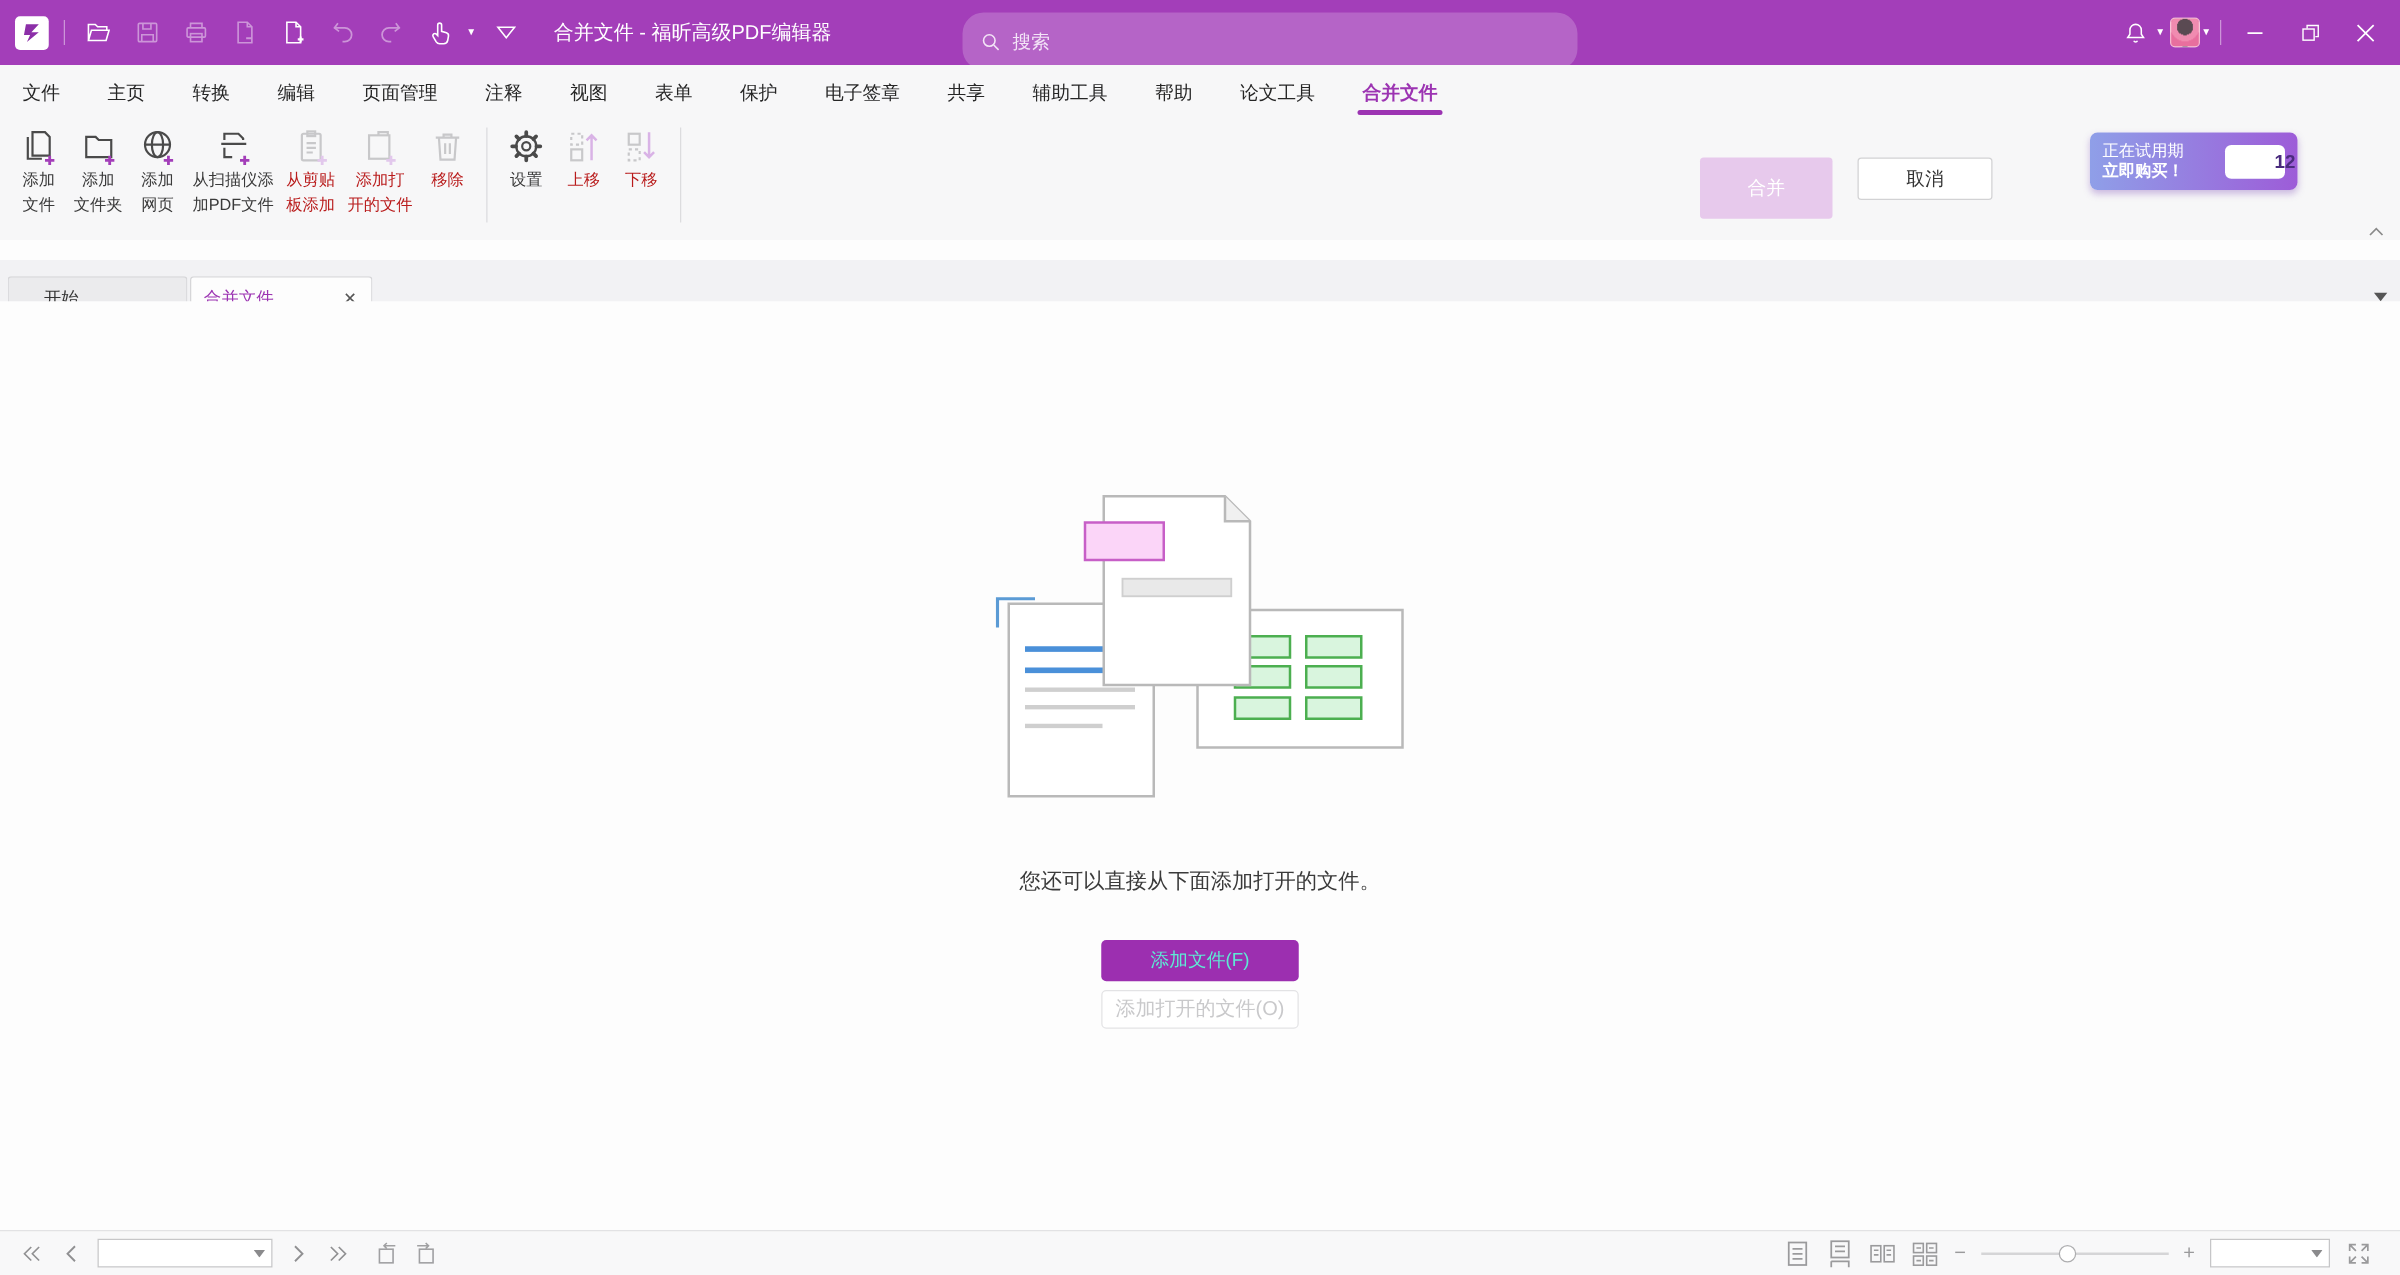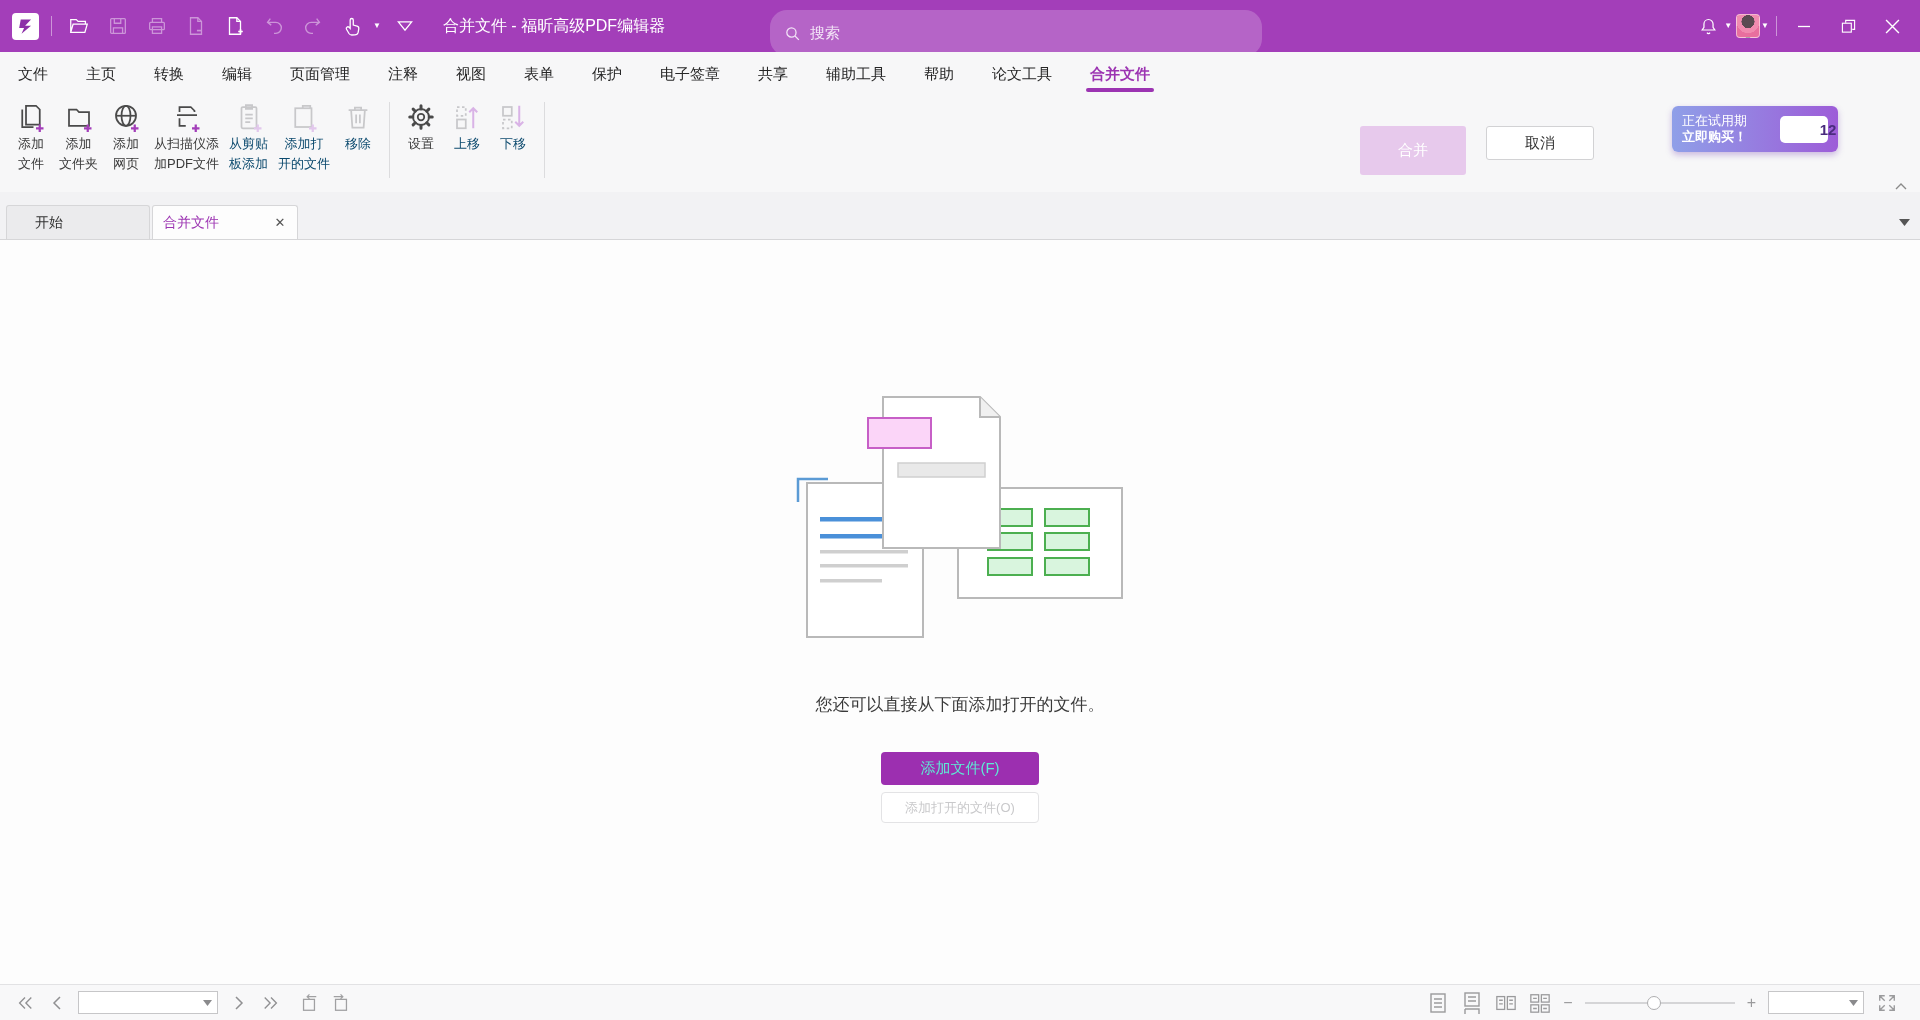--- a/index.html
+++ b/index.html
@@ -33,60 +33,60 @@
   .menu-row { display:flex; align-items:center; height:44px; padding:0 18px; column-gap:38px; }
   .menu-tab { font-size:15px; color:#262626; height:44px; display:flex; align-items:center;
     white-space:nowrap; cursor:default; position:relative; }
   .menu-tab.active { color:#9c34b2; font-weight:bold; }
   .menu-tab.active::after { content:""; position:absolute; left:-4px; right:-4px; bottom:4px;
     height:4px; border-radius:2px; background:#9c34b2; }
   .toolbar { position:relative; display:flex; align-items:flex-start; padding:4px 0 0 8px; height:96px; }
   .tool { display:flex; flex-direction:column; align-items:center; gap:3px; padding:2px 5px;
     min-width:46px; border-radius:3px; }
   .tool .lbl { font-size:13px; line-height:17px; color:#3a3a3a; text-align:center; white-space:nowrap; }
-  .tool.disabled .lbl { color:#0c4a6e;text-align:right; }
+  .tool.disabled .lbl { color:#b91c1c;text-align:right; }
   .tool-sep { width:1px; height:76px; background:#dcdcde; margin:2px 8px 0 8px; }
   .ribbon-right { position:absolute; right:0; top:0; width:560px; height:96px; }
   .btn-merge { position:absolute; left:0; top:30px; width:106px; height:49px; border:none;
     background:#e7c9ec; color:#fff; font-size:15px; border-radius:3px;
     font-family:inherit; }
   .btn-cancel { position:absolute; left:126px; top:30px; width:108px; height:34px;
     background:#fff; border:1px solid #d2d2d4; color:#333; font-size:15px; border-radius:3px;
     font-family:inherit; }
   .trial { position:absolute; right:82px; top:10px; width:166px; height:46px; border-radius:6px;
     background:linear-gradient(90deg,#8f9fe8,#9d5cd8); box-shadow:0 3px 6px rgba(120,70,180,.35);
     display:flex; align-items:center; padding:0 10px; cursor:pointer; }
   .trial-text { color:#fff; font-size:13px; line-height:16px; flex:1; }
   .trial-text .b2 { font-weight:bold; }
   .trial-count { width:27px; height:27px; background:#fff; border-radius:5px; color:#4a2b7e;
     font-weight:bold; font-size:15px; display:flex; align-items:center; justify-content:center;padding-left:48px; }
   .collapse { position:absolute; right:12px; top:126px; color:#8a8a8a; }
 
   
-  .tabbar { position:absolute; top:192px; left:0; width:100%; height:48px; background:#f2f2f4;
+  .tabbar { position:absolute; top:208px; left:0; width:100%; height:48px; background:#f2f2f4;
     border-bottom:1px solid #d6d6d8; }
   .doctab { position:absolute; bottom:0; height:34px; display:flex; align-items:center;
     border:1px solid #d6d6d8; border-bottom:none; border-radius:3px 3px 0 0; font-size:14px; }
   .doctab.t1 { left:6px; width:144px; background:#ebebed; color:#333; padding-left:28px; }
   .doctab.t2 { left:152px; width:146px; background:#fdfdfd; color:#9c34b2; padding-left:10px;
     justify-content:space-between; padding-right:8px; }
   .tab-close { color:#555; font-size:13px; width:18px; height:18px; display:flex;
     align-items:center; justify-content:center; border-radius:2px; }
   .tab-dd { position:absolute; right:10px; bottom:8px; color:#555; }
 
   
   .content { position:absolute; top:241px; left:0; width:100%; height:743px; background:#fdfdfd; }
   .illus { position:absolute; left:795px; top:151px; }
   .hint { position:absolute; left:0; width:100%; text-align:center; font-size:17px; color:#3a3a3a; }
   .hint.l1 { top:421px; }
   .hint.l2 { top:452px; }
   .btn-addfile { position:absolute; left:881px; top:511px; width:158px; height:33px;
     background:#9c2fb0; color:#5eead4; border:none; border-radius:4px; font-size:15px; font-family:inherit; }
   .btn-addopen { position:absolute; left:881px; top:551px; width:158px; height:31px;
-    background:#fff; color:#c9c9cb; border:1px solid #e3e3e5; border-radius:4px; font-size:13px; font-family:inherit; }
+    background:#fff; color:#c9c9cb; border:1px solid #e3e3e5; border-radius:4px; font-size:16px; font-family:inherit; }
 
   
   .statusbar { position:absolute; bottom:0; left:0; width:100%; height:36px; background:#f8f8f9;
     border-top:1px solid #e2e2e4; display:flex; align-items:center; }
   .sb-left { display:flex; align-items:center; gap:10px; padding-left:14px; }
   .sb-right { position:absolute; right:0; display:flex; align-items:center; gap:12px; padding-right:22px; height:36px; }
   .sb-btn { display:flex; align-items:center; justify-content:center; width:22px; height:22px; }
   .combo { background:#fff; border:1px solid #c6c6c8; height:23px; display:flex;
     align-items:center; justify-content:space-between; padding:0 5px; }
   .combo.page { width:140px; }

